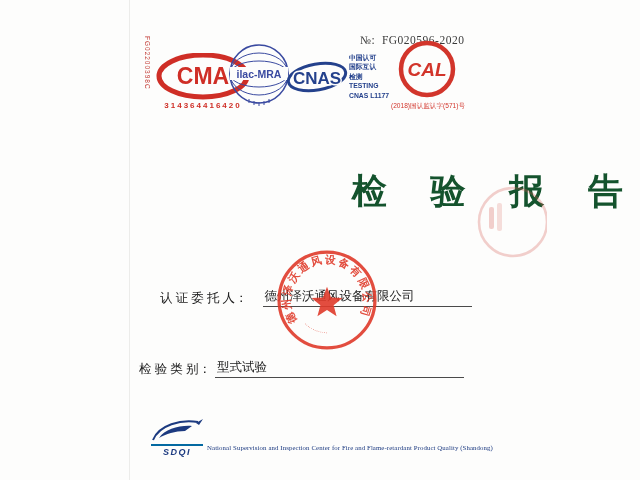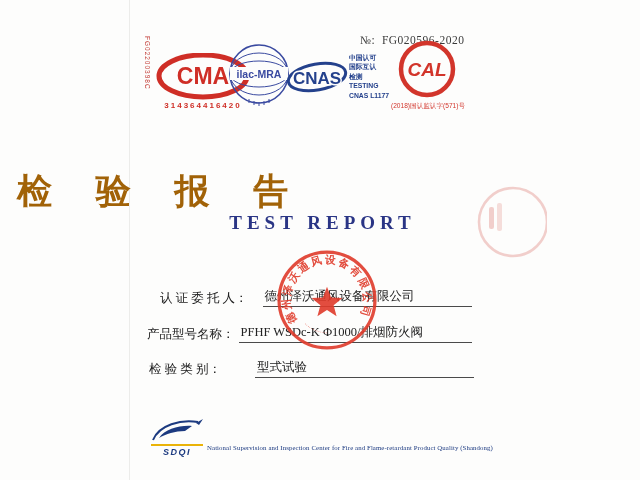--- a/index.html
+++ b/index.html
@@ -11,39 +11,39 @@
   .side-code{left:144px;top:36px;font-size:6.5px;color:#c4403a;writing-mode:vertical-rl;
     text-orientation:mixed;letter-spacing:1px;font-family:"Liberation Sans",sans-serif;}
   
   .cma-num{left:154px;top:101px;width:98px;text-align:center;font-size:8px;color:#cf2e26;
     letter-spacing:2px;font-family:"Liberation Sans",sans-serif;font-weight:bold;}
   .cnas-lines{left:349px;top:53px;width:46px;font-size:6.8px;line-height:9.4px;color:#24418c;
     font-family:"Liberation Sans",sans-serif;font-weight:bold;}
   .cal-caption{left:378px;top:102px;width:100px;text-align:center;font-size:6.6px;color:#d2352b;
     font-family:"Liberation Sans",sans-serif;}
   
-  .title-cn{left:0;top:168px;width:640px;text-align:left;font-size:35px;font-weight:bold;
-    color:#a16207;letter-spacing:17px;text-indent:17px;font-family:"Liberation Sans","DejaVu Sans",sans-serif;}
+  .title-cn{left:0;top:168px;width:640px;text-align:right;font-size:35px;font-weight:bold;
+    color:#14532d;letter-spacing:17px;text-indent:17px;font-family:"Liberation Sans","DejaVu Sans",sans-serif;}
   .title-en{left:0;top:212px;width:640px;text-align:center;font-size:19px;font-weight:bold;
     color:#2a3585;letter-spacing:5px;text-indent:5px;}
   
   .form-row{position:absolute;display:flex;align-items:flex-end;font-size:12.5px;color:#222;}
   .form-row .lbl{white-space:nowrap;padding-right:4px;}
   .form-row .val{flex:1;border-bottom:1px solid #4a4a4a;padding:0 2px 1px 2px;white-space:nowrap;}
   .row-1{left:160px;top:288px;width:312px;gap:11px;}
   .row-2{left:147px;top:324px;width:325px;}
-  .row-3{left:149px;top:359px;width:325px;gap:30px;}
+  .row-3{left:139px;top:359px;width:325px;}
   
   .main-stamp{left:276px;top:249px;width:102px;height:102px;opacity:.9;z-index:5;}
   .faint-stamp{left:473px;top:183px;width:74px;height:78px;opacity:.28;}
   
   .footer-swoosh{left:150px;top:418px;width:54px;height:28px;}
   .footer-sdqi{left:151px;top:444px;width:52px;text-align:center;font-size:9px;font-weight:bold;
     font-style:italic;color:#1c3a80;letter-spacing:1.5px;font-family:"Liberation Sans",sans-serif;
-    border-top:2px solid #eab308;padding-top:1px;}
+    border-top:2px solid #0369a1;padding-top:1px;}
   .footer-cn{left:207px;top:421px;width:290px;font-size:13.5px;font-weight:bold;color:#1c3a80;
     letter-spacing:.5px;font-family:"Liberation Sans","DejaVu Sans",sans-serif;}
   .footer-en{left:207px;top:444px;width:300px;font-size:6.8px;color:#1c3a80;letter-spacing:.1px;}
   svg text{font-family:"Liberation Sans","DejaVu Sans",sans-serif;}
 </style>
 </head>
 <body>
 
 <div id="page">
   <div class="abs page-edge"></div>
@@ -85,29 +85,24 @@
     <div>CNAS L1177</div>
   </div>
 
   <svg class="abs" style="left:398px;top:40px" width="58" height="58" viewBox="0 0 58 58">
     <circle cx="29" cy="29" r="26" fill="none" stroke="#d2352b" stroke-width="4.5"></circle>
     <text x="29" y="36" text-anchor="middle" font-size="19" font-weight="bold" font-style="italic" fill="#d2352b" stroke="#fdfdfc" stroke-width="2.5" paint-order="stroke">CAL</text>
   </svg>
   <div class="abs cal-caption">(2018)国认监认字(571)号</div>
 
   <div class="abs title-cn">检 验 报 告</div>
-  <div class="abs title-en">TEST REPORT</div>
 
   <div class="form-row row-1">
     <span class="lbl">认 证 委 托 人：</span>
     <span class="val">德州泽沃通风设备有限公司</span>
-  </div>
-  <div class="form-row row-2">
-    <span class="lbl">产品型号名称：</span>
-    <span class="val">PFHF WSDc-K Φ1000/排烟防火阀</span>
   </div>
   <div class="form-row row-3">
     <span class="lbl">检 验 类 别：</span>
     <span class="val">型式试验</span>
   </div>
 
   <svg class="abs main-stamp" viewBox="0 0 100 100">
     <circle cx="50" cy="50" r="47" fill="none" stroke="#e03b2b" stroke-width="3.2"></circle>
     <polygon points="50,37 54,47.5 65.2,48.1 56.5,55.1 59.4,65.9 50,59.8 40.6,65.9 43.5,55.1 34.8,48.1 46,47.5" fill="#e03b2b"></polygon>
     <defs>

